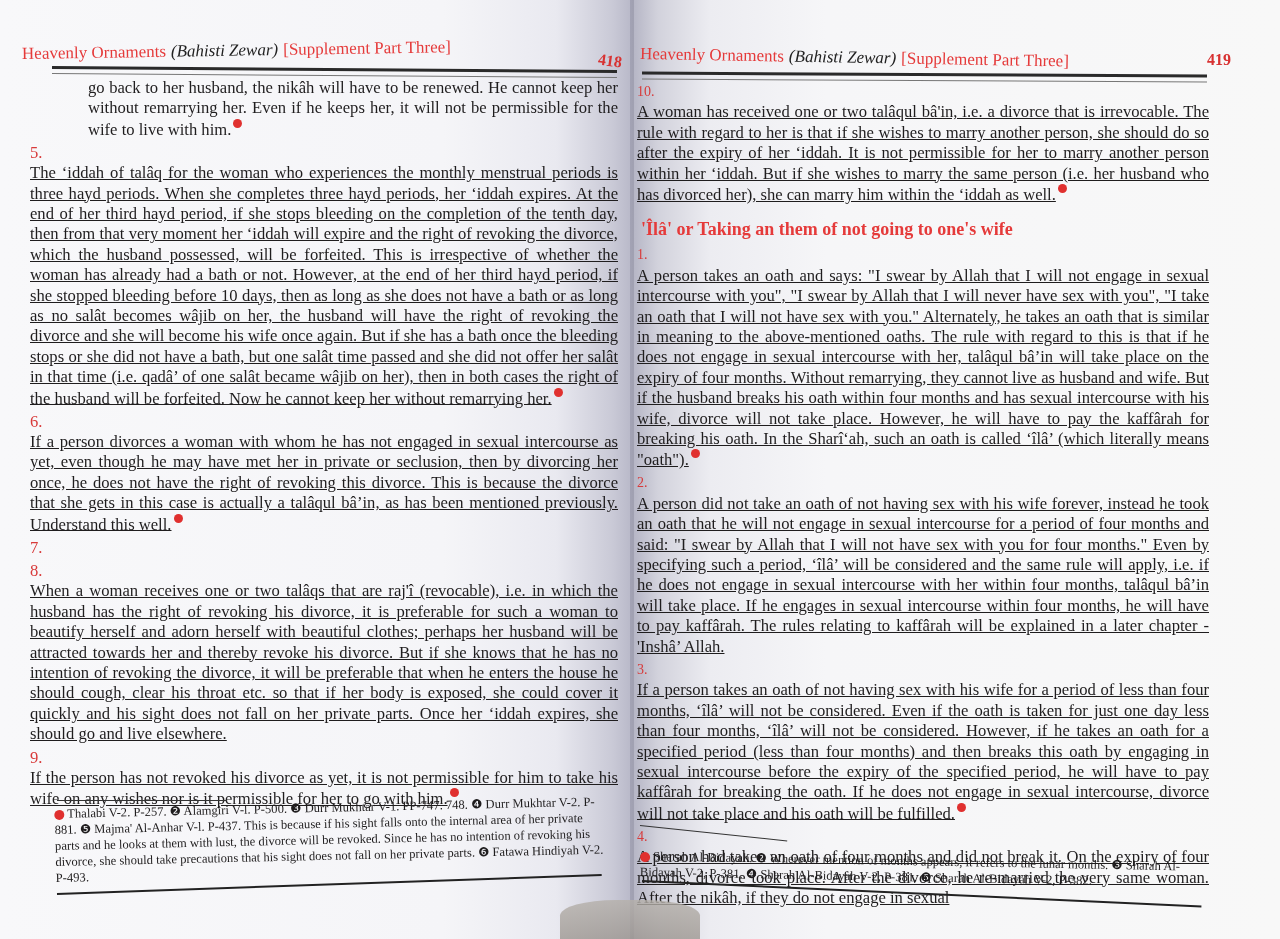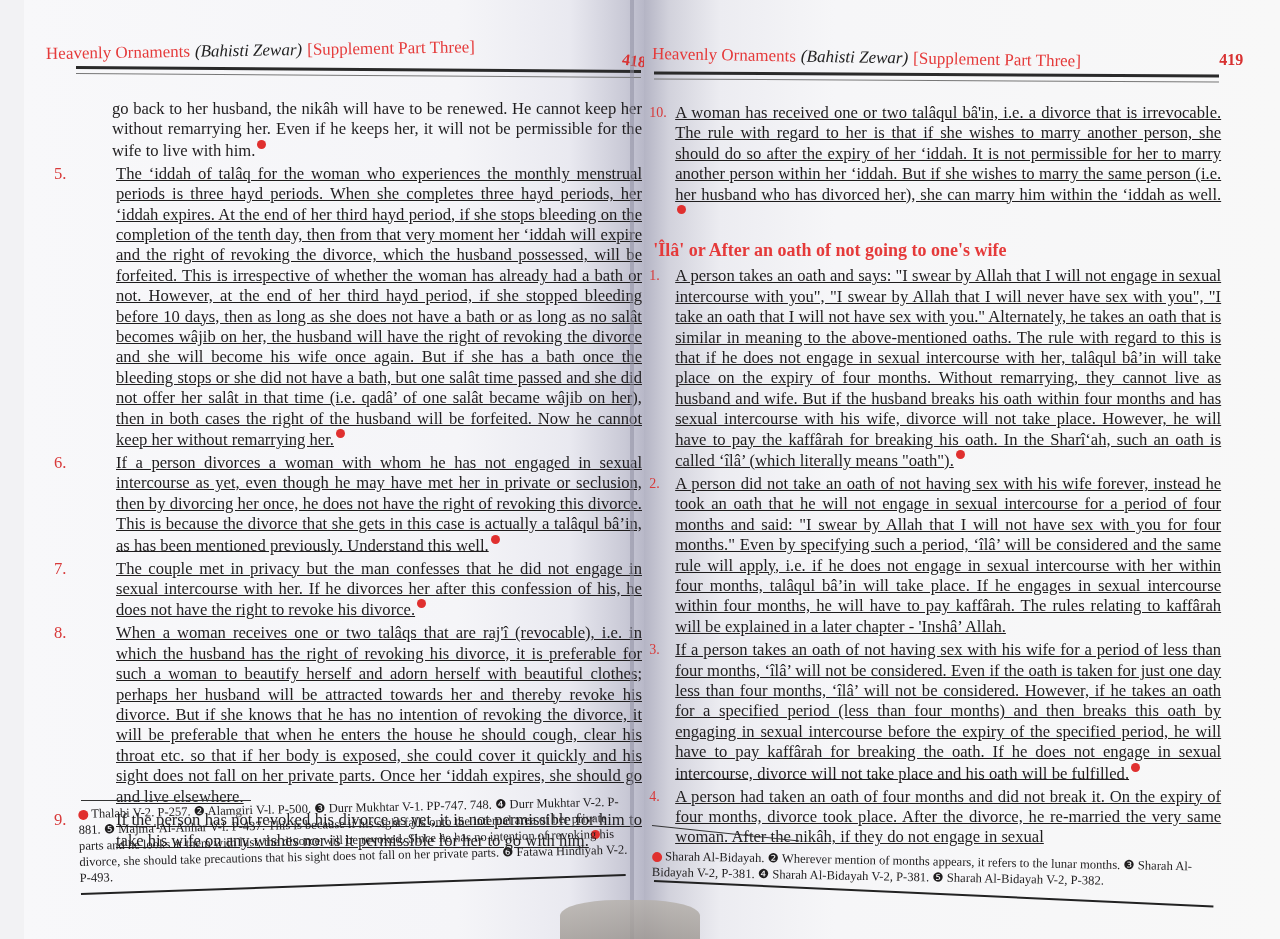--- a/index.html
+++ b/index.html
@@ -3,21 +3,21 @@
 <meta charset="utf-8">
 <style>
   html, body { margin:0; padding:0; }
   body {
     width:1280px; height:939px; overflow:hidden;
     background:#f2f2f4;
     font-family:"Liberation Serif","DejaVu Serif",serif;
     color:#1f1d1e;
     position:relative;
   }
-  .spread { position:absolute; inset:0; display:flex;padding-left:24px; }
+  .spread { position:absolute; inset:0; display:flex; }
   .page {
     position:relative; height:939px; box-sizing:border-box;
     background:#f7f7f9;
   }
   .page.left {
     width:632px;
     background:linear-gradient(to right,#f8f8fa 0%,#f5f5f8 70%,#e9e9f0 88%,#c9c9d6 97%,#b8b8c8 100%);
   }
   .page.right {
     width:648px;
@@ -35,25 +35,25 @@
   .hdr-it { font-style:italic; color:#222; margin:0 5px; }
   .pageno { position:absolute; font-weight:bold; color:#d83232; font-size:16px; }
   .left .pageno { left:598px; top:52px; transform:rotate(8deg); }
   .right .pageno { left:547px; top:51px;margin-left:28px; }
   .hdr-rule {
     position:absolute; height:4px; border-top:3px solid #2a2a2a; border-bottom:1px solid #777;
   }
   .left .hdr-rule { left:52px; top:68px; width:565px; transform:rotate(0.4deg); }
   .right .hdr-rule { left:10px; top:73px; width:565px; transform:rotate(0.3deg); }
 
-  .body { position:absolute; font-size:16.6px; line-height:20.4px;margin-top:21px; }
+  .body { position:absolute; font-size:16.6px; line-height:20.4px; }
   .left .body { left:30px; top:78px; width:588px; }
   .right .body { left:5px; top:82px; width:572px; }
 
-  .item { display:flex; margin-bottom:3px; }
+  .item { display:flex; margin-bottom:3px;flex-direction:column; }
   .num { color:#d83a3a; width:62px; flex:none; }
   .right .num { width:26px; font-size:14px; }
   .txt { flex:1; text-align:justify;text-decoration:underline; }
   .cont { padding-left:58px; text-align:justify; margin-bottom:3px; }
   .fn-mark {
     display:inline-block; width:9px; height:9px; border-radius:50%;
     background:#e0302f; vertical-align:super; margin-left:2px;
   }
   .section-title {
     color:#e53a3a; font-weight:bold; font-size:18px; margin:14px 0 6px 4px;
@@ -91,21 +91,20 @@
       <div class="item">
         <span class="num">5.</span>
         <span class="txt"><span>The ‘iddah of talâq for the woman who experiences the monthly menstrual periods is three hayd periods. When she completes three hayd periods, her ‘iddah expires. At the end of her third hayd period, if she stops bleeding on the completion of the tenth day, then from that very moment her ‘iddah will expire and the right of revoking the divorce, which the husband possessed, will be forfeited. This is irrespective of whether the woman has already had a bath or not. However, at the end of her third hayd period, if she stopped bleeding before 10 days, then as long as she does not have a bath or as long as no salât becomes wâjib on her, the husband will have the right of revoking the divorce and she will become his wife once again. But if she has a bath once the bleeding stops or she did not have a bath, but one salât time passed and she did not offer her salât in that time (i.e. qadâ’ of one salât became wâjib on her), then in both cases the right of the husband will be forfeited. Now he cannot keep her without remarrying her.</span><span class="fn-mark"></span></span>
       </div>
       <div class="item">
         <span class="num">6.</span>
         <span class="txt"><span>If a person divorces a woman with whom he has not engaged in sexual intercourse as yet, even though he may have met her in private or seclusion, then by divorcing her once, he does not have the right of revoking this divorce. This is because the divorce that she gets in this case is actually a talâqul bâ’in, as has been mentioned previously. Understand this well.</span><span class="fn-mark"></span></span>
       </div>
       <div class="item">
         <span class="num">7.</span>
-        <span class="txt"><span>The couple met in privacy but the man confesses that he did not engage in sexual intercourse with her. If he divorces her after this confession of his, he does not have the right to revoke his divorce.</span><span class="fn-mark"></span></span>
       </div>
       <div class="item">
         <span class="num">8.</span>
         <span class="txt">When a woman receives one or two talâqs that are raj'î (revocable), i.e. in which the husband has the right of revoking his divorce, it is preferable for such a woman to beautify herself and adorn herself with beautiful clothes; perhaps her husband will be attracted towards her and thereby revoke his divorce. But if she knows that he has no intention of revoking the divorce, it will be preferable that when he enters the house he should cough, clear his throat etc. so that if her body is exposed, she could cover it quickly and his sight does not fall on her private parts. Once her ‘iddah expires, she should go and live elsewhere.</span>
       </div>
       <div class="item">
         <span class="num">9.</span>
         <span class="txt"><span>If the person has not revoked his divorce as yet, it is not permissible for him to take his wife on any wishes nor is it permissible for her to go with him.</span><span class="fn-mark"></span></span>
       </div>
     </div>
@@ -123,21 +122,21 @@
     </div>
     <span class="pageno">419</span>
     <div class="hdr-rule"></div>
 
     <div class="body">
       <div class="item">
         <span class="num">10.</span>
         <span class="txt"><span>A woman has received one or two talâqul bâ'in, i.e. a divorce that is irrevocable. The rule with regard to her is that if she wishes to marry another person, she should do so after the expiry of her ‘iddah. It is not permissible for her to marry another person within her ‘iddah. But if she wishes to marry the same person (i.e. her husband who has divorced her), she can marry him within the ‘iddah as well.</span><span class="fn-mark"></span></span>
       </div>
 
-      <div class="section-title">'Îlâ' or After an oath of not going to one's wife</div>
+      <div class="section-title">'Îlâ' or Taking an them of not going to one's wife</div>
 
       <div class="item">
         <span class="num">1.</span>
         <span class="txt"><span>A person takes an oath and says: "I swear by Allah that I will not engage in sexual intercourse with you", "I swear by Allah that I will never have sex with you", "I take an oath that I will not have sex with you." Alternately, he takes an oath that is similar in meaning to the above-mentioned oaths. The rule with regard to this is that if he does not engage in sexual intercourse with her, talâqul bâ’in will take place on the expiry of four months. Without remarrying, they cannot live as husband and wife. But if the husband breaks his oath within four months and has sexual intercourse with his wife, divorce will not take place. However, he will have to pay the kaffârah for breaking his oath. In the Sharî‘ah, such an oath is called ‘îlâ’ (which literally means "oath").</span><span class="fn-mark"></span></span>
       </div>
       <div class="item">
         <span class="num">2.</span>
         <span class="txt">A person did not take an oath of not having sex with his wife forever, instead he took an oath that he will not engage in sexual intercourse for a period of four months and said: "I swear by Allah that I will not have sex with you for four months." Even by specifying such a period, ‘îlâ’ will be considered and the same rule will apply, i.e. if he does not engage in sexual intercourse with her within four months, talâqul bâ’in will take place. If he engages in sexual intercourse within four months, he will have to pay kaffârah. The rules relating to kaffârah will be explained in a later chapter - 'Inshâ’ Allah.</span>
       </div>
       <div class="item">

